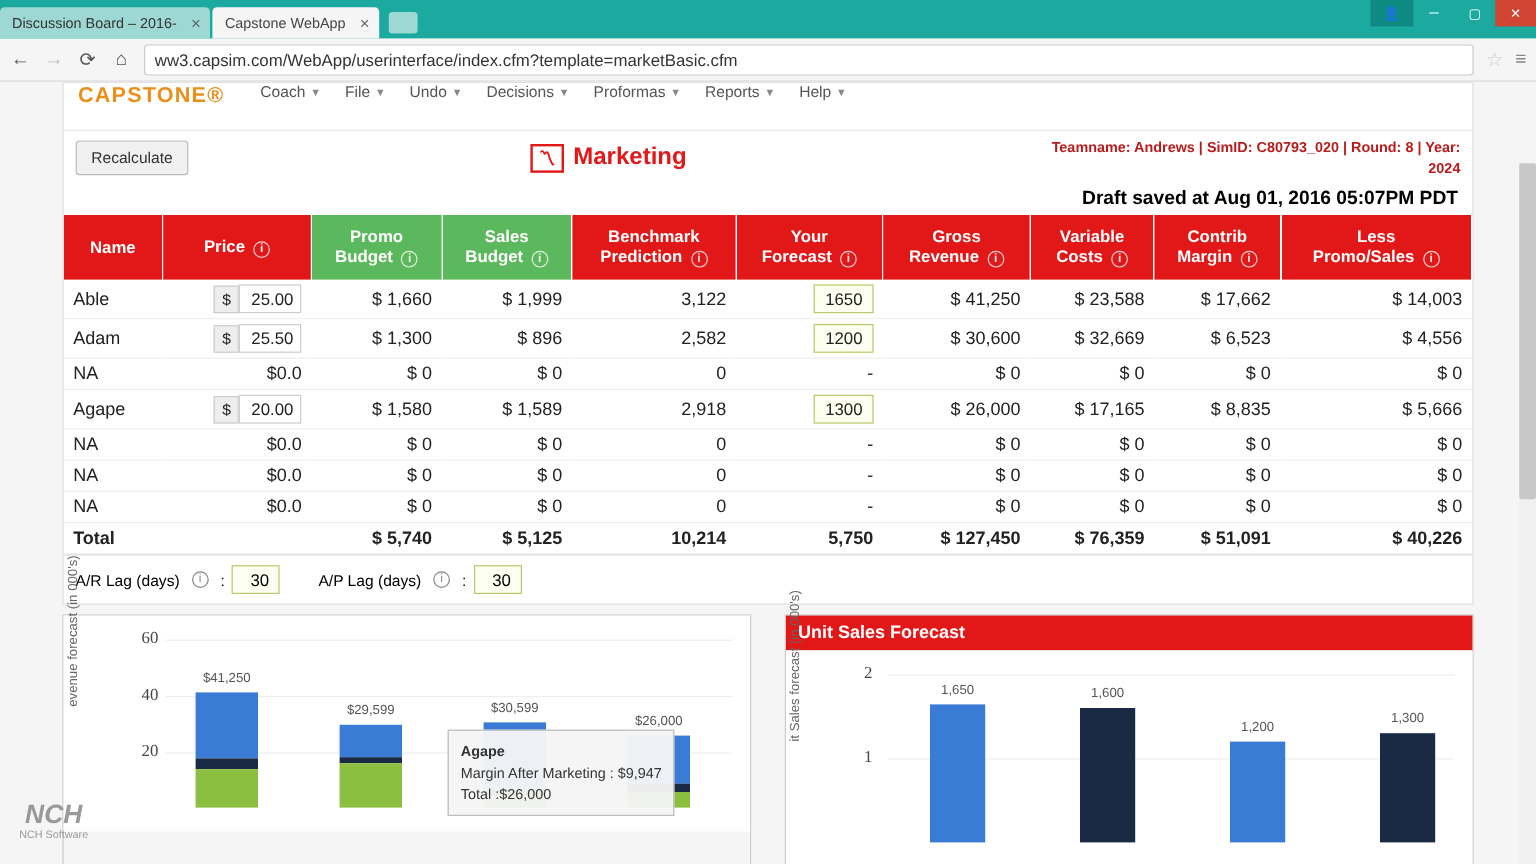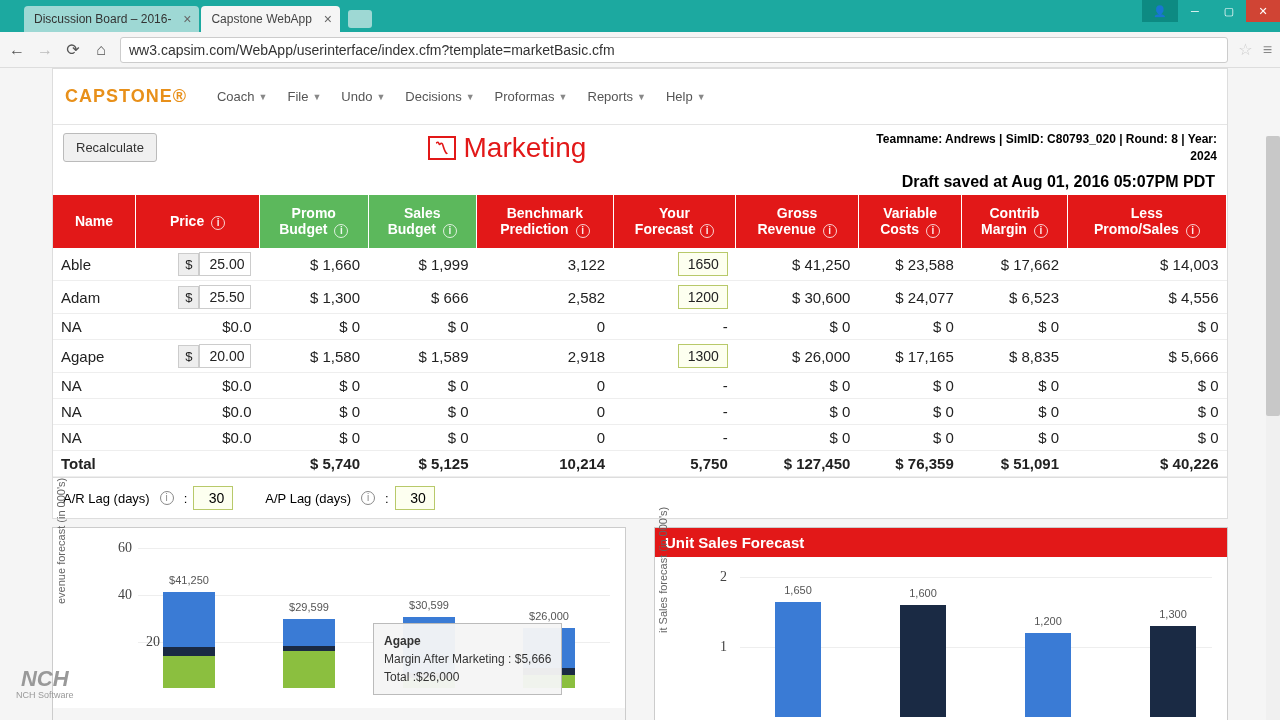--- a/index.html
+++ b/index.html
@@ -1,41 +1,41 @@
 <!DOCTYPE html>
 <html><head>
 <meta charset="utf-8">
 <style>
 * { box-sizing: border-box; margin: 0; padding: 0; }
 body { font-family: Arial, sans-serif; font-size: 13px; background: #000; width: 1280px; height: 720px; overflow: hidden; position: relative; }
 .browser-chrome { background: #f5f5f5; }
-.tab-bar { background: #1ca9a0; height: 32px; display: flex; align-items: flex-end; padding-left: 24px; position: relative; }
+.tab-bar { background: #1ca9a0; height: 32px; display: flex; align-items: flex-end; padding-left: 0; position: relative; }
 .tab { background: #f5f5f5; height: 26px; padding: 0 28px 0 10px; margin-right: 2px; border-radius: 4px 4px 0 0; display: flex; align-items: center; font-size: 12px; position: relative; max-width: 180px; color: #444; }
 .tab.inactive { background: #9ed8d4; color: #333; }
 .tab-close { position: absolute; right: 8px; font-size: 14px; color: #666; }
 .win-controls { position: absolute; right: 0; top: 0; display: flex; height: 22px; }
 .win-btn { width: 34px; height: 22px; display: flex; align-items: center; justify-content: center; color: #fff; font-size: 11px; }
 .win-btn.user { background: #0d8a82; width: 36px; }
 .win-btn.close { background: #d04434; }
 .addr-bar { height: 36px; display: flex; align-items: center; padding: 0 8px; gap: 10px; background: #f5f5f5; border-bottom: 1px solid #ddd; }
 .nav-icon { color: #555; font-size: 16px; width: 18px; text-align: center; }
 .url-box { flex: 1; height: 26px; border: 1px solid #ccc; border-radius: 3px; background: #fff; display: flex; align-items: center; padding: 0 8px; font-size: 14px; color: #333; }
 .page { background: #f5f5f5; height: 652px; overflow: hidden; padding: 0 8px; position: relative; }
 .content { background: #fff; margin: 0 44px; border: 1px solid #ddd; }
-.menubar { height: 56px; display: flex; align-items: center; padding: 0 12px; border-bottom: 1px solid #e5e5e5; }
+.menubar { height: 40px; display: flex; align-items: flex-start; padding: 0 12px; border-bottom: 1px solid #e5e5e5; }
 .logo { color: #e8901a; font-weight: bold; font-size: 18px; letter-spacing: 1px; margin-right: 20px; }
 .logo .dot { color: #e8901a; }
 .menu-item { padding: 0 10px; color: #555; font-size: 13px; display: flex; align-items: center; gap: 4px; }
 .caret { font-size: 9px; color: #888; }
 .toolbar-row { display: flex; align-items: center; padding: 6px 10px; }
 .btn-recalc { border: 1px solid #bbb; background: #f0f0f0; padding: 6px 12px; border-radius: 3px; color: #333; font-size: 13px; }
 .page-title-wrap { flex: 1; text-align: center; display: flex; align-items: center; justify-content: center; gap: 8px; }
 .mkt-icon { border: 2px solid #e21818; color: #e21818; width: 28px; height: 24px; display: inline-flex; align-items: center; justify-content: center; font-weight: bold; font-size: 14px; }
-.page-title { color: #e21818; font-size: 28px; font-weight: normal; }
-.meta-info { text-align: right; font-size: 12px; color: #000000; line-height: 1.4; font-weight: bold; max-width: 360px; }
+.page-title { color: #e21818; font-size: 20px; font-weight: bold; }
+.meta-info { text-align: right; font-size: 12px; color: #b91c1c; line-height: 1.4; font-weight: bold; max-width: 360px; }
 .draft-row { text-align: right; font-size: 16px; font-weight: bold; padding: 2px 12px 4px; }
 table.main { width: 100%; border-collapse: collapse; }
 table.main th { background: #e21818; color: #fff; font-weight: bold; padding: 10px 4px; font-size: 14px; border-right: 1px solid #fff; text-align: center; line-height: 1.2; position: relative; }
 table.main th.green { background: #5cb85c; }
 .info-icon { display: inline-block; width: 14px; height: 14px; border: 1.5px solid rgba(255,255,255,0.8); border-radius: 50%; font-size: 10px; line-height: 12px; margin-left: 3px; color: rgba(255,255,255,0.9); }
 table.main td { padding: 4px 8px; border-bottom: 1px solid #eee; font-size: 15px; text-align: right; color: #222; }
 table.main td.name { text-align: left; font-weight: normal; }
 table.main tr.total td { font-weight: bold; border-top: 1px solid #ccc; }
 .price-cell { white-space: nowrap; }
 .dollar-lbl { display: inline-block; border: 1px solid #ccc; background: #eee; padding: 3px 6px; font-size: 13px; }
@@ -154,25 +154,25 @@
             <td><span class="forecast-input">1650</span></td>
             <td>$ 41,250</td>
             <td>$ 23,588</td>
             <td>$ 17,662</td>
             <td>$ 14,003</td>
           </tr>
           <tr>
             <td class="name">Adam</td>
             <td class="price-cell"><span class="dollar-lbl">$</span><span class="num-input">25.50</span></td>
             <td>$ 1,300</td>
-            <td>$ 666</td>
+            <td>$ 896</td>
             <td>2,582</td>
             <td><span class="forecast-input">1200</span></td>
             <td>$ 30,600</td>
-            <td>$ 24,077</td>
+            <td>$ 32,669</td>
             <td>$ 6,523</td>
             <td>$ 4,556</td>
           </tr>
           <tr>
             <td class="name">NA</td>
             <td class="price-cell">$0.0</td>
             <td>$ 0</td>
             <td>$ 0</td>
             <td>0</td>
             <td>-</td>
@@ -281,26 +281,26 @@
               <div class="bar-seg" style="height: 4.58967px; background: rgb(26, 42, 68);"></div>
               <div class="bar-seg" style="height: 56.1797px; background: rgb(58, 123, 213);"></div>
             </div>
             <div class="bar-group" style="left: 385px; display: flex; flex-direction: column-reverse;">
               <div class="bar-label">$26,000</div>
               <div class="bar-seg" style="height: 13.2207px; background: rgb(139, 191, 63);"></div>
               <div class="bar-seg" style="height: 7.39433px; background: rgb(26, 42, 68);"></div>
               <div class="bar-seg" style="height: 40.0517px; background: rgb(58, 123, 213);"></div>
             </div>
           </div>
-          <div class="y-tick" style="top: 113.333px; margin-left: 28px;">20</div>
+          <div class="y-tick" style="top: 113.333px;">20</div>
           <div class="y-tick" style="top: 66.6667px;">40</div>
           <div class="y-tick" style="top: 20px;">60</div>
           <div class="tooltip" style="left: 320px; top: 95px;">
             <div class="tt-title">Agape</div>
-            <div>Margin After Marketing  : $5,666</div>
+            <div>Margin After Marketing  : $9,947</div>
             <div>Total  :$26,000</div>
           </div>
         </div>
     </div>
     <div class="chart-box">
       <div class="chart-header">Unit Sales Forecast</div>
       <div class="chart-body" id="unit-chart">
         <span class="y-label">it Sales forecast (in 000's)</span>
       <div class="chart-area">
             <div class="grid-line" style="top: 50%;"></div>

